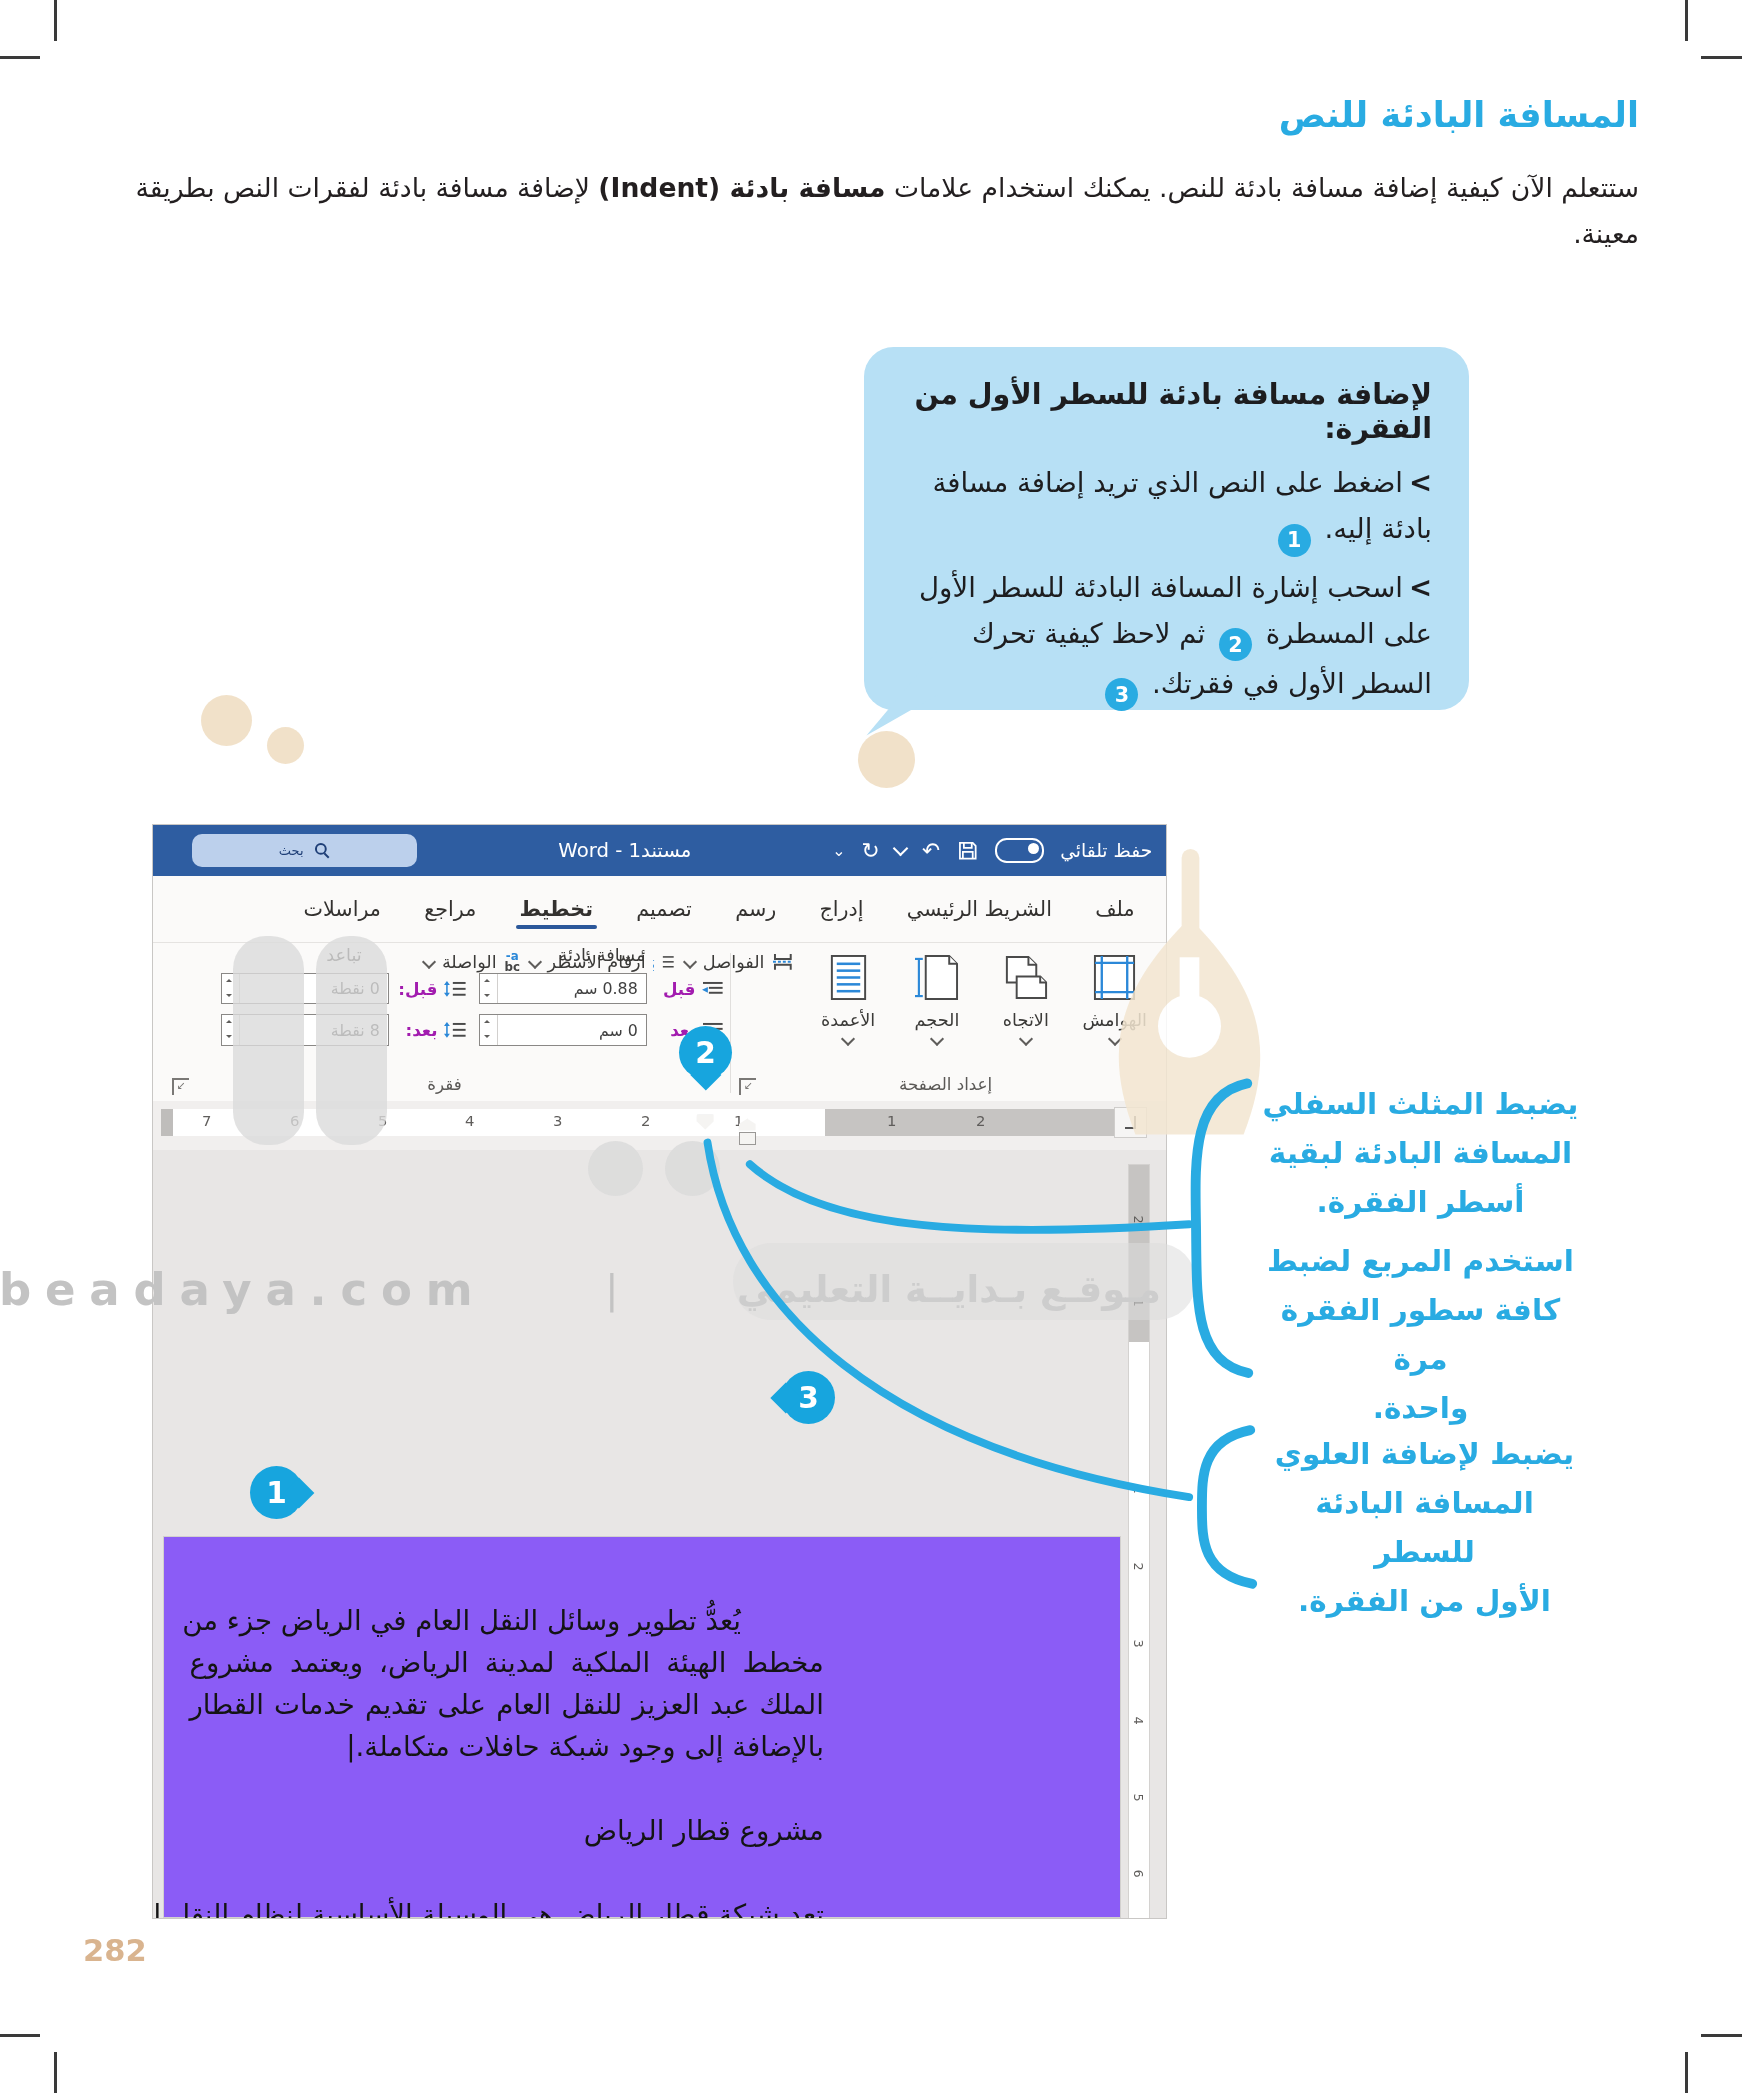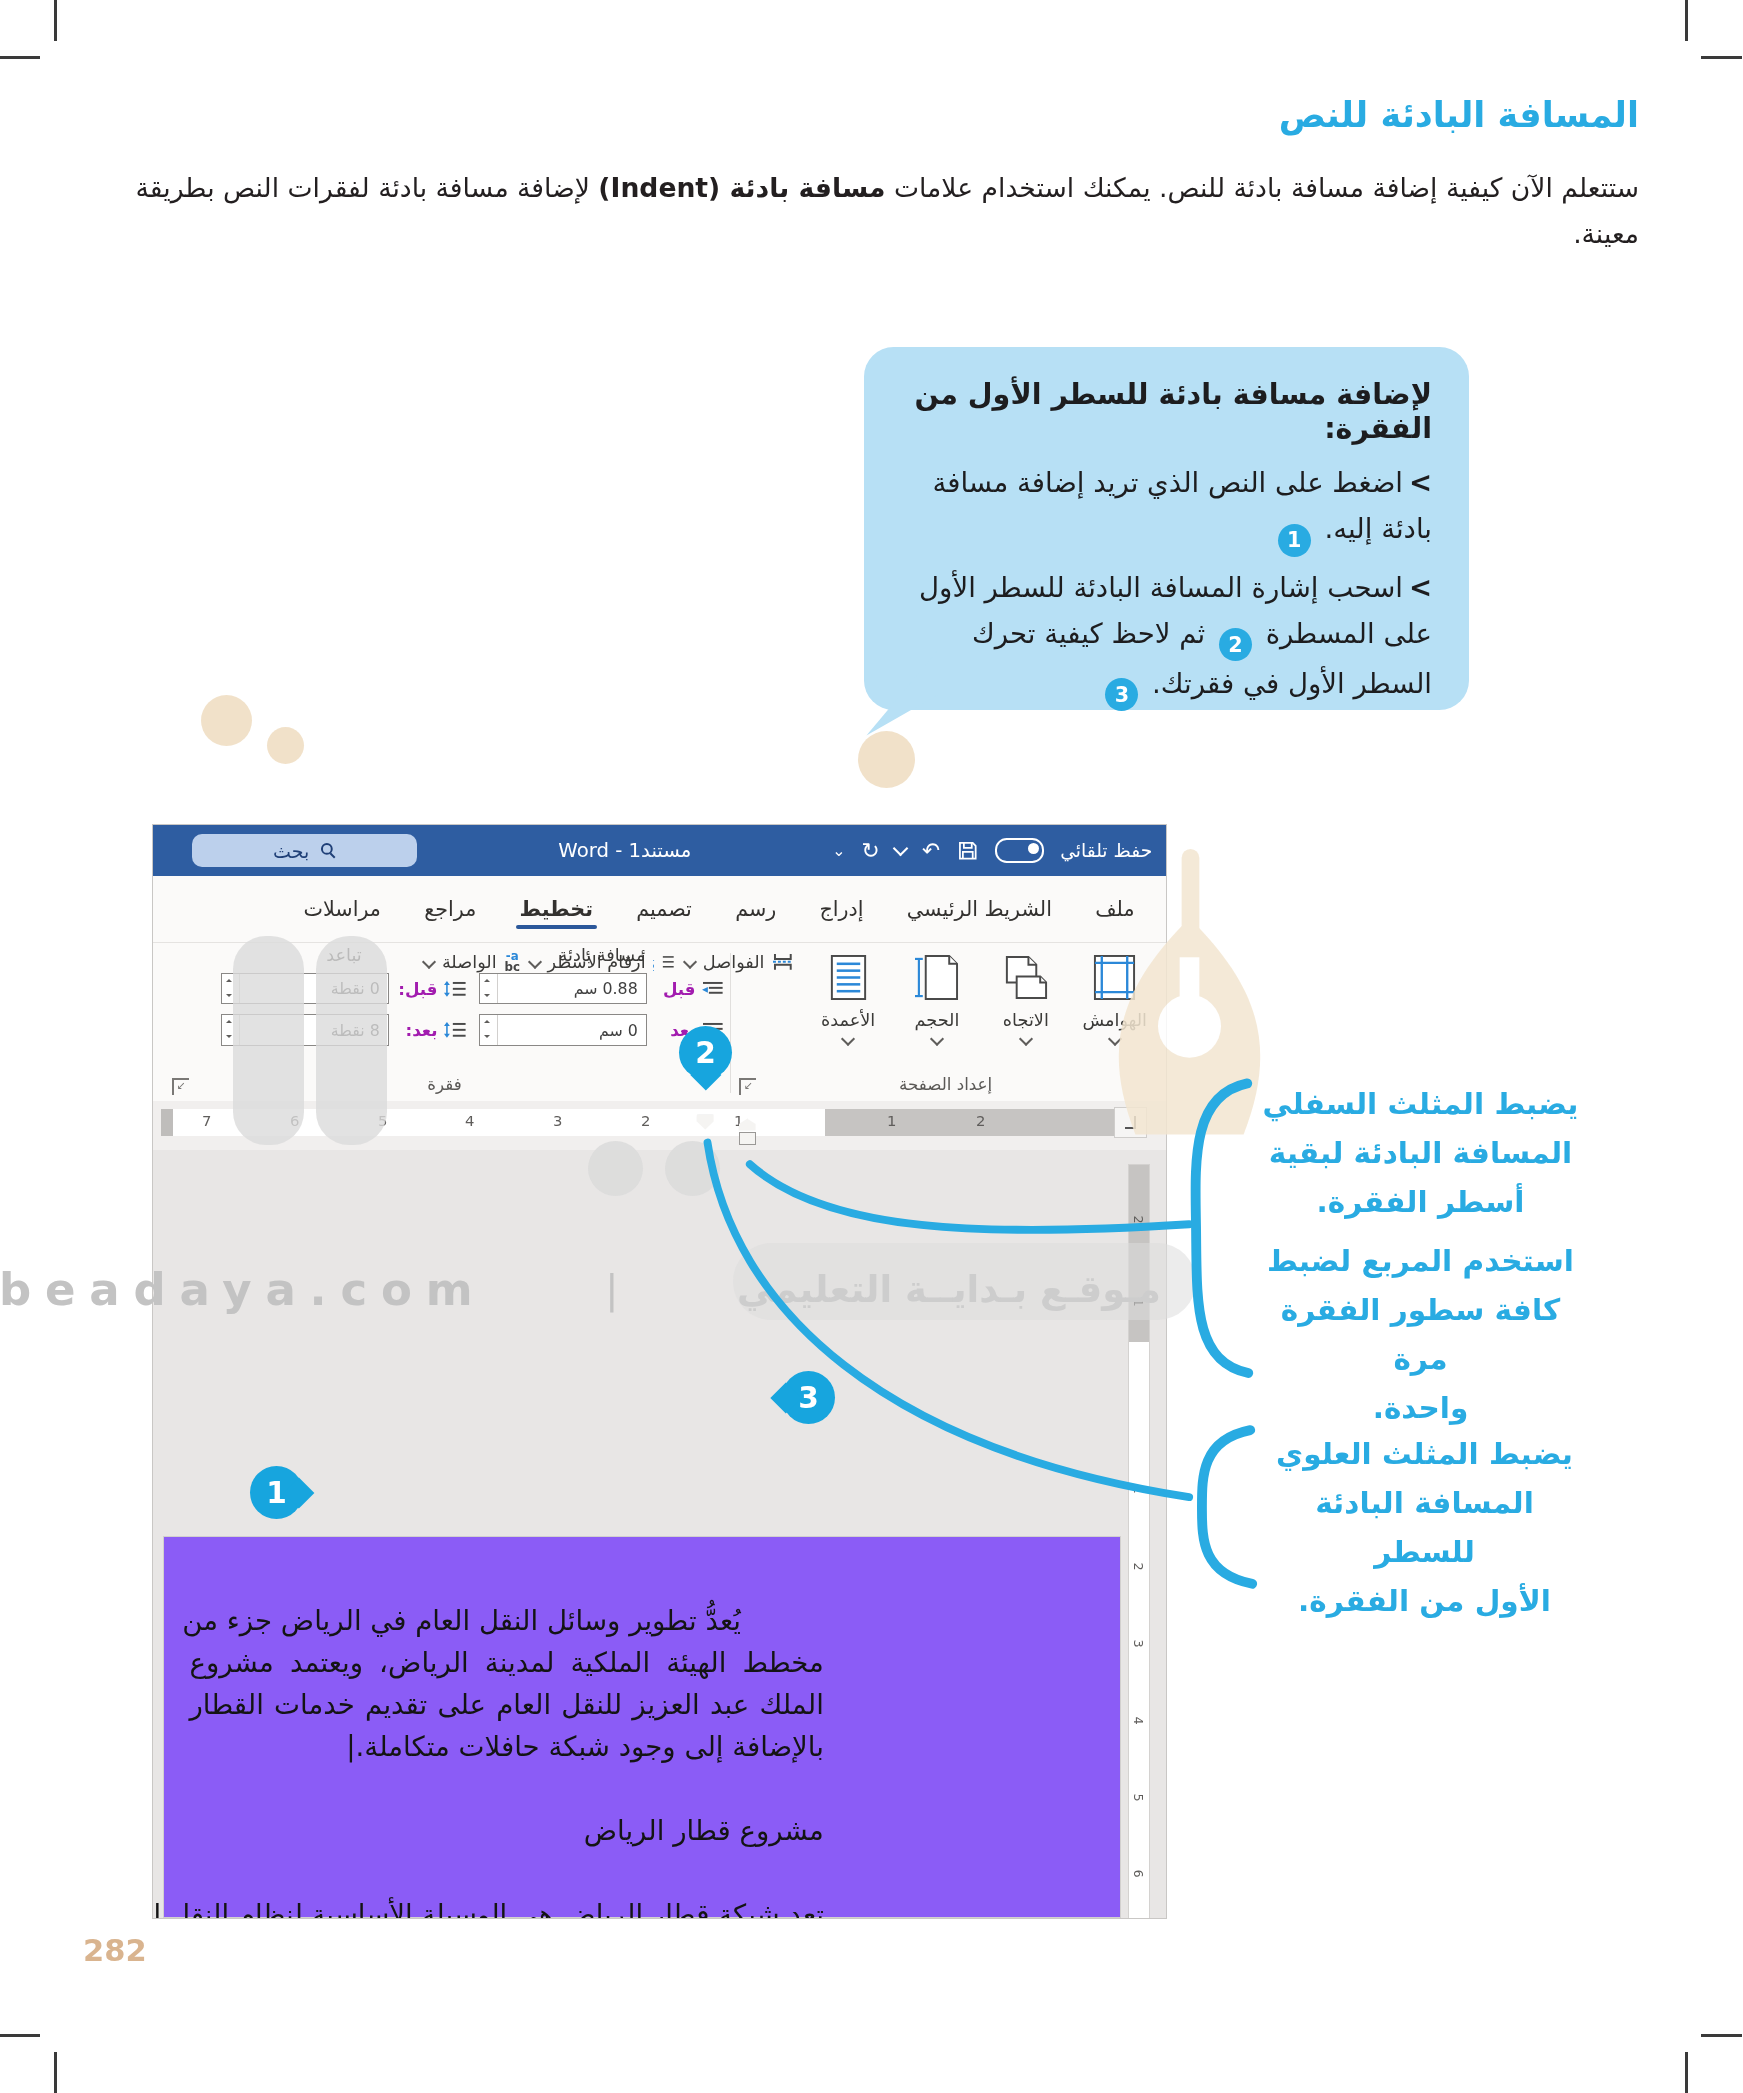--- a/index.html
+++ b/index.html
@@ -29,21 +29,21 @@
   .winword{position:absolute;left:153px;top:824px;width:1015px;height:1095px;background:#F3F1F0;border:1px solid #C9C7C5;box-sizing:border-box;z-index:10;overflow:hidden;}
 
   .titlebar{position:absolute;top:0;left:0;right:0;height:51px;background:#2E5DA1;display:flex;align-items:center;padding:0 13.8px;gap:15.8px;color:#fff;box-sizing:border-box;}
   .tb-label{font-size:18.7px;white-space:nowrap;}
   .toggle{width:45px;height:21.7px;border:2px solid #fff;border-radius:11.8px;position:relative;flex:0 0 auto;}
   .toggle i{position:absolute;right:3px;top:3px;width:11.8px;height:11.8px;border-radius:50%;background:#fff;}
   .tb-ic{font-size:21.7px;line-height:1;color:#fff;flex:0 0 auto;}
   .tb-ic svg{display:block;}
   .tb-chev{width:8.9px;height:8.9px;border-left:2px solid #fff;border-bottom:2px solid #fff;transform:rotate(-45deg);margin-top:-3.9px;flex:0 0 auto;}
   .tb-title{font-size:19.7px;margin:0 auto;white-space:nowrap;}
-  .searchpill{width:225px;height:33px;background:#BCD0EC;border-radius:10px;display:flex;align-items:center;justify-content:center;gap:9.9px;color:#1F3F77;font-size:19px;flex:0 0 auto;margin-left:25.6px;}
+  .searchpill{width:225px;height:33px;background:#BCD0EC;border-radius:10px;display:flex;align-items:center;justify-content:center;gap:9.9px;color:#1F3F77;font-size:13px;flex:0 0 auto;margin-left:25.6px;}
 
   .tabsrow{position:absolute;top:51px;left:0;right:0;height:67px;background:#FBFAF9;border-bottom:1px solid #E5E3E1;display:flex;align-items:center;padding:0 11.8px;gap:3.9px;box-sizing:border-box;}
   .rtab{position:relative;font-size:20.7px;color:#33312F;padding:9.9px 19.7px;white-space:nowrap;}
   .rtab.active{font-weight:800;}
   .rtab.active::after{content:'';position:absolute;left:15.8px;right:15.8px;bottom:2px;height:3.9px;background:#2B579A;border-radius:2px;}
 
   .ribbon{position:absolute;top:118px;left:0;right:0;height:158px;background:#FBFAF9;box-sizing:border-box;}
   .grp{position:absolute;top:0;bottom:0;}
   .grp-label-row{position:absolute;left:0;right:0;bottom:0;height:29.6px;color:#5A5856;font-size:16.7px;text-align:center;line-height:27.6px;}
   .launcher{position:absolute;left:7.9px;bottom:5.9px;width:14.8px;height:14.8px;border-top:2px solid #7a7876;border-left:2px solid #7a7876;font-size:10.8px;color:#7a7876;line-height:12.8px;text-align:center;}
@@ -468,20 +468,20 @@
   <div class="bluenote" style="left:1259px;top:1080px;">
     <div>يضبط المثلث السفلي</div>
     <div>المسافة البادئة لبقية</div>
     <div>أسطر الفقرة.</div>
     <div class="gap"></div>
     <div>استخدم المربع لضبط</div>
     <div>كافة سطور الفقرة مرة</div>
     <div>واحدة.</div>
   </div>
   <div class="bluenote" style="left:1263px;top:1430px;">
-    <div>يضبط المثلث العلوي</div>
+    <div>يضبط لإضافة العلوي</div>
     <div>المسافة البادئة للسطر</div>
     <div>الأول من الفقرة.</div>
   </div>
 
   <div class="pagenum">282</div>
 </div>
 
 
 </body></html>

